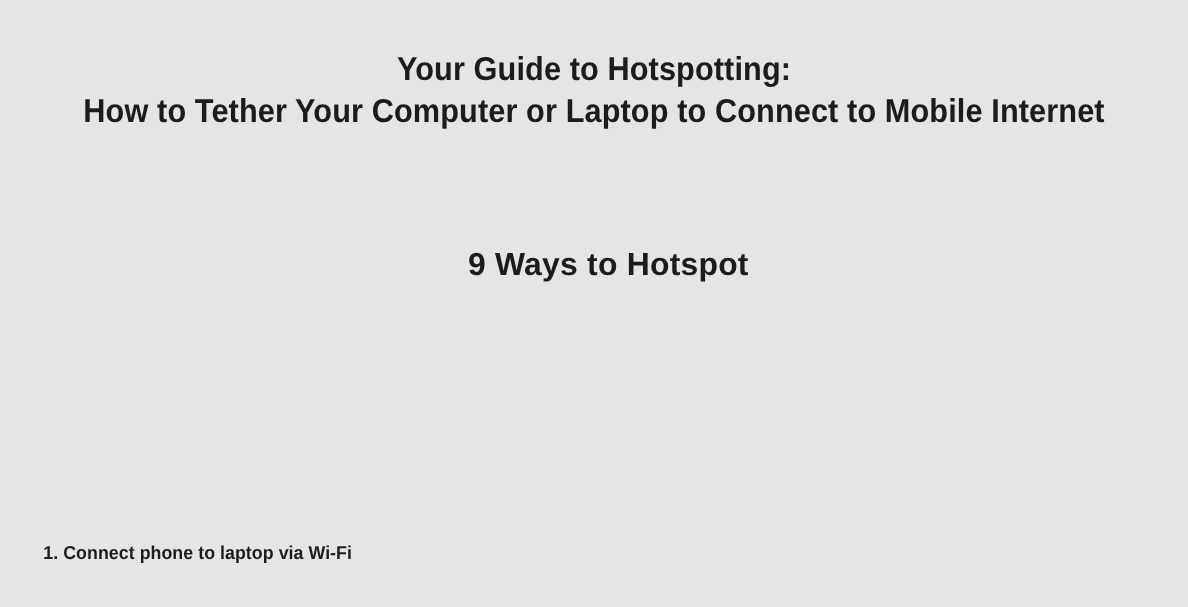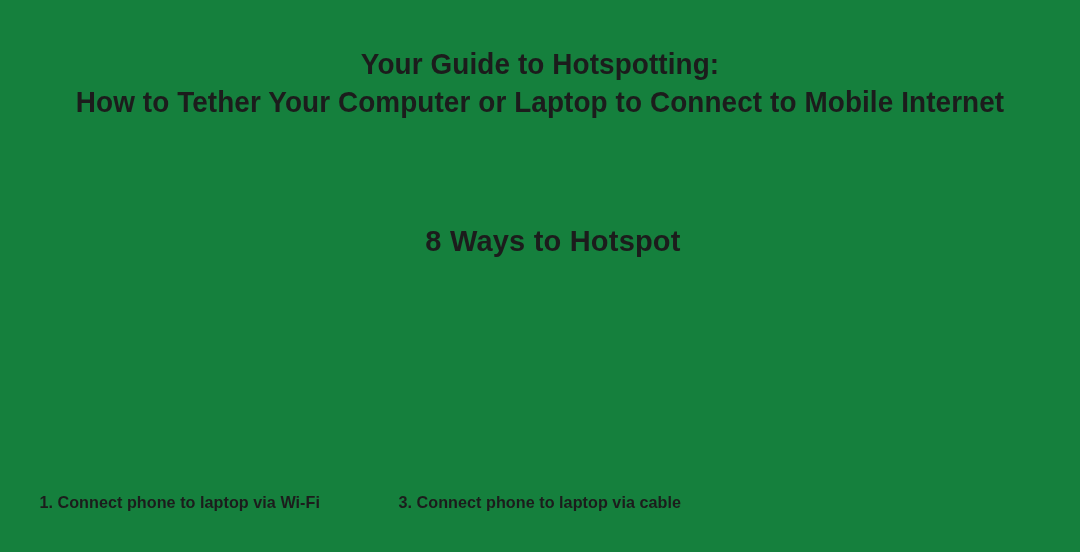--- a/index.html
+++ b/index.html
@@ -10,21 +10,21 @@
   }
   body {
     font-family: "Liberation Sans", sans-serif;
     -webkit-font-smoothing: antialiased;
   }
 
   .page {
     position: relative;
     width: 1080px;
     height: 552px;
-    background: #15803d;
+    background: #e5e5e5;
     overflow: hidden;
     margin: 0 auto;
   }
 
   
   .title-block {
     position: absolute;
     left: 0;
     top: 45px;
     width: 1080px;
@@ -124,31 +124,28 @@
 <body>
 
 <div class="page">
 
   <div class="title-block">
     <span class="title-line line-1">Your Guide to Hotspotting:</span>
     <span class="title-line line-2">How to Tether Your Computer or Laptop to Connect to Mobile Internet</span>
   </div>
 
   <div class="subtitle-block">
-    <span class="subtitle">8 Ways to Hotspot</span>
+    <span class="subtitle">9 Ways to Hotspot</span>
   </div>
 
   <div class="illustration-area">
     <div class="illustration-slot slot-1"></div>
     <div class="illustration-slot slot-2"></div>
     <div class="illustration-slot slot-3"></div>
   </div>
 
   <div class="captions">
     <div class="caption-cell">
       <span class="caption-text">1. Connect phone to laptop via Wi-Fi</span>
     </div>
-    <div class="caption-cell">
-      <span class="caption-text">3. Connect phone to laptop via cable</span>
-    </div>
   </div>
 
 </div>
 
 </body></html>

